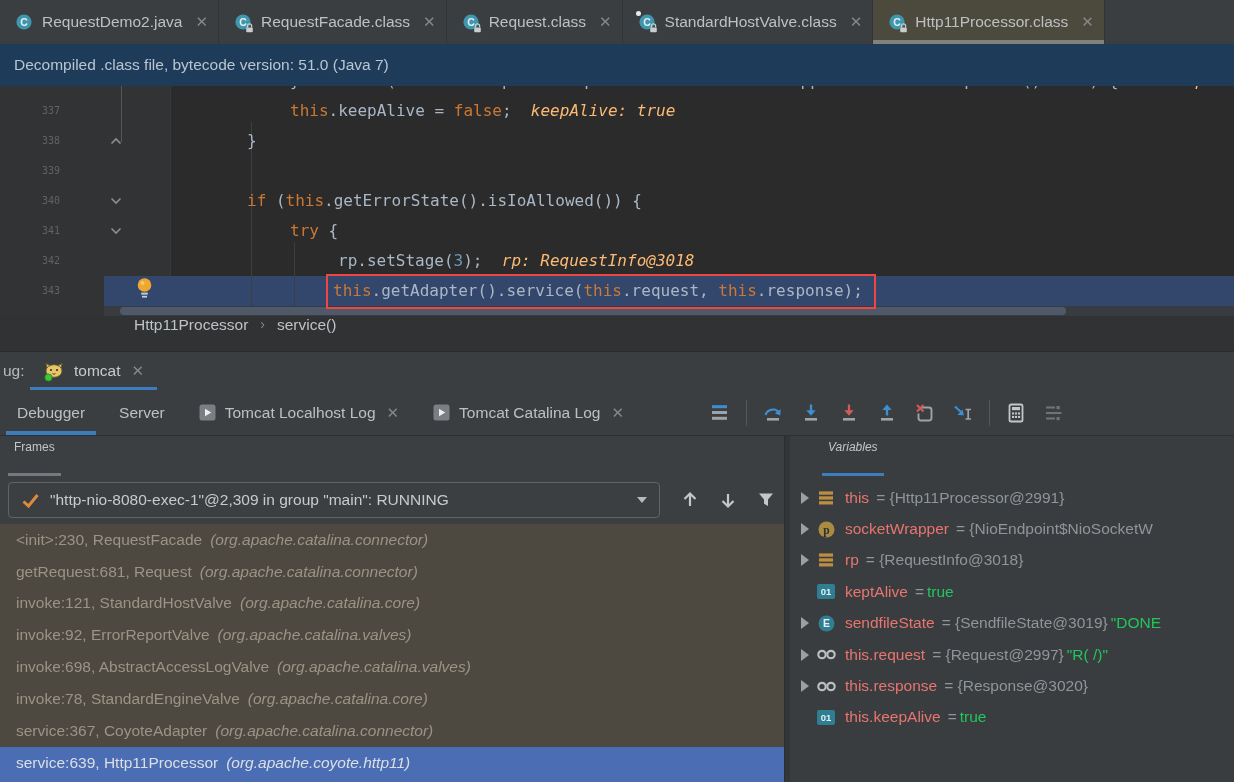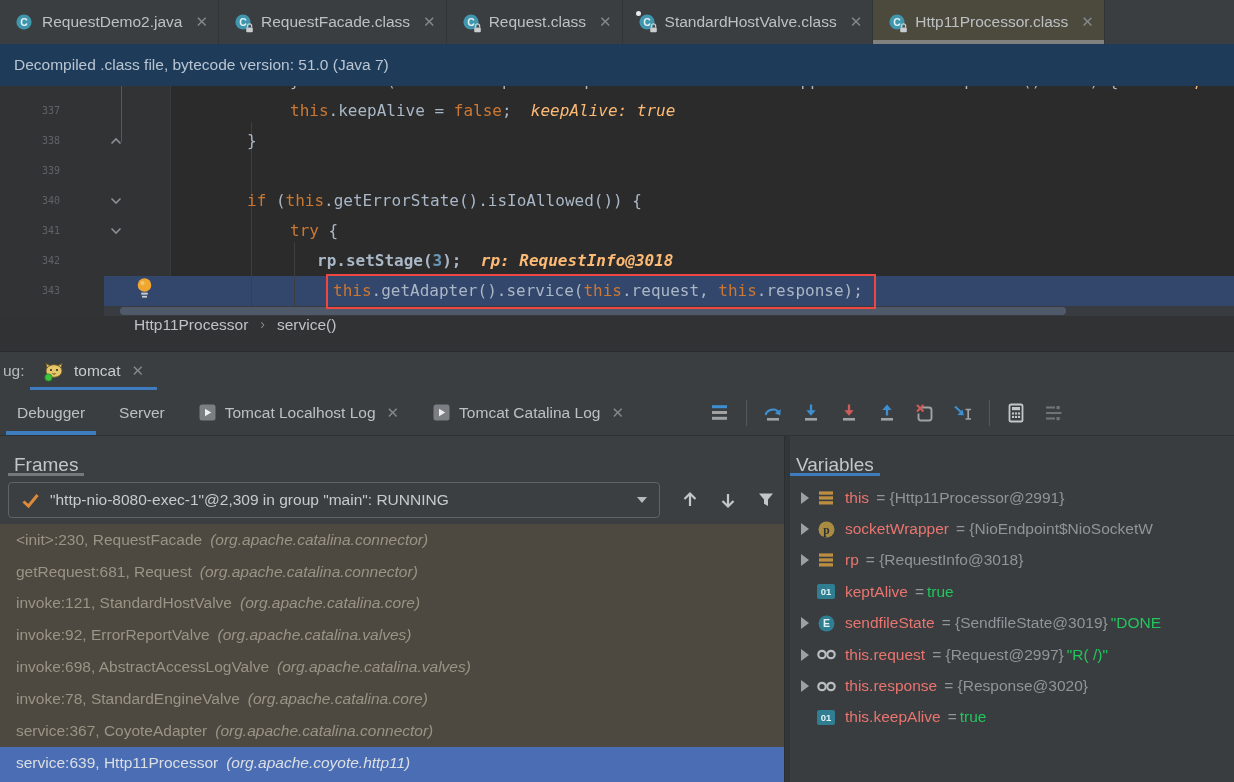--- a/index.html
+++ b/index.html
@@ -62,41 +62,41 @@
   .tbtab{display:flex;align-items:center;gap:9px;padding:0 17px;font-size:15.5px;color:#bcc0c3;position:relative;}
   .tbtab.active::after{content:"";position:absolute;left:6px;right:6px;bottom:0;height:4px;background:#3d7dbd;}
   .tbtab .close{color:#84888b;font-size:15px;margin-left:2px;}
   .dicons{position:absolute;left:704px;top:0;height:45px;display:flex;align-items:center;gap:6px;}
   .ibtn{width:32px;height:30px;display:flex;align-items:center;justify-content:center;}
   .isep{width:1px;height:26px;background:#54575b;margin:0 4px;}
 
   
   .content{position:absolute;top:436px;left:0;right:0;bottom:0;}
   .frames{position:absolute;left:0;top:0;bottom:0;width:784px;background:#3c3f41;overflow:hidden;}
-  .panel-tab{position:absolute;top:4px;height:36px;display:flex;align-items:flex-end;font-size:19px;
+  .panel-tab{position:absolute;top:4px;height:36px;display:flex;align-items:flex-start;font-size:12px;
              color:#c2c6c9;padding:0 6px;}
   .panel-tab::after{content:"";position:absolute;left:0;right:0;bottom:0;height:3px;}
   .frames .panel-tab{left:8px;}
   .frames .panel-tab::after{background:#75797d;}
   .thread-row{position:absolute;top:42px;left:0;right:0;height:46px;}
   .combo{position:absolute;left:8px;top:4px;width:652px;height:36px;border:1px solid #5f6468;border-radius:4px;
          display:flex;align-items:center;gap:10px;padding:0 12px;box-sizing:border-box;color:#c7cbce;
          font-size:15.5px;white-space:nowrap;overflow:hidden;}
   .combo .caret{margin-left:auto;width:0;height:0;border-left:5px solid transparent;
                 border-right:5px solid transparent;border-top:6px solid #b7babc;flex:0 0 auto;}
   .frow-btn{position:absolute;top:8px;width:28px;height:28px;display:flex;align-items:center;justify-content:center;}
   .frames-list{position:absolute;top:88px;left:0;right:0;bottom:0;background:#4d4940;display:flex;
                flex-direction:column;overflow:hidden;}
   .frame-row{flex:0 0 31.8px;display:flex;align-items:center;padding-left:16px;font-size:15.5px;
              color:#9a9486;white-space:nowrap;overflow:hidden;}
   .frame-row .fpkg{font-style:italic;margin-left:8px;}
   .frame-row.selected{flex:1 0 auto;align-items:flex-start;background:#4a6db4;color:#dbdfe4;line-height:31.8px;}
   .divider{position:absolute;left:784px;width:6px;top:0;bottom:0;background:#333639;border-left:1px solid #2b2e30;}
   .vars{position:absolute;left:790px;right:0;top:0;bottom:0;background:#3a3d3f;overflow:hidden;}
-  .vars .panel-tab{left:0;}
+  .vars .panel-tab{left:32px;font-style:italic;}
   .vars .panel-tab::after{background:#3d7dbd;}
   .vars-list{position:absolute;top:46px;left:0;right:0;bottom:0;}
   .var-row{height:31.4px;display:flex;align-items:center;font-size:15.5px;white-space:nowrap;overflow:hidden;}
   .varrow{width:22px;margin-left:4px;display:flex;justify-content:center;flex:0 0 auto;}
   .tri{width:0;height:0;border-top:6px solid transparent;border-bottom:6px solid transparent;
        border-left:8px solid #9da0a3;}
   .vicon{width:20px;margin-right:9px;display:flex;align-items:center;justify-content:center;flex:0 0 auto;line-height:0;}
   .vname{color:#e8756f;}
   .vval{color:#8f959a;margin-left:7px;}
   .vlit{color:#22c55e;margin-left:3px;}
@@ -177,21 +177,21 @@
         <div class="code-line"><span class="lnum">338</span><span class="fold"><svg width="12" height="8" viewBox="0 0 12 8">
               <path d="M1.5 6.5 L6 2 L10.5 6.5" fill="none" stroke="#8c9093" stroke-width="1.6"></path>
             </svg></span><span class="lcontent" style="left: 247px;"><span class="tk-p">}</span></span></div>
         <div class="code-line"><span class="lnum">339</span><span class="lcontent" style="left: 247px;"></span></div>
         <div class="code-line"><span class="lnum">340</span><span class="fold"><svg width="12" height="8" viewBox="0 0 12 8">
               <path d="M1.5 1.5 L6 6 L10.5 1.5" fill="none" stroke="#8c9093" stroke-width="1.6"></path>
             </svg></span><span class="lcontent" style="left: 247px;"><span class="tk-k">if</span><span class="tk-p"> (</span><span class="tk-k">this</span><span class="tk-p">.getErrorState().isIoAllowed()) {</span></span></div>
         <div class="code-line"><span class="lnum">341</span><span class="fold"><svg width="12" height="8" viewBox="0 0 12 8">
               <path d="M1.5 1.5 L6 6 L10.5 1.5" fill="none" stroke="#8c9093" stroke-width="1.6"></path>
             </svg></span><span class="lcontent" style="left: 290px;"><span class="tk-k">try</span><span class="tk-p"> {</span></span></div>
-        <div class="code-line"><span class="lnum">342</span><span class="lcontent" style="left: 317px; font-weight: bold;"><span class="tk-p">rp.setStage(</span><span class="tk-n">3</span><span class="tk-p">);</span><span class="tk-h">  rp: RequestInfo@3018</span></span></div>
+        <div class="code-line"><span class="lnum">342</span><span class="lcontent" style="left: 338px;"><span class="tk-p">rp.setStage(</span><span class="tk-n">3</span><span class="tk-p">);</span><span class="tk-h">  rp: RequestInfo@3018</span></span></div>
         <div class="code-line"><span class="lnum">343</span><span class="lcontent" style="left: 333px;"><span class="tk-k">this</span><span class="tk-p">.getAdapter().service(</span><span class="tk-k">this</span><span class="tk-p">.request, </span><span class="tk-k">this</span><span class="tk-p">.response);</span></span></div>
       </div>
     <div class="stmt-box"></div>
     <div class="bulb">
       <svg width="21" height="23" viewBox="0 0 21 23">
           <circle cx="10.5" cy="8" r="6.8" fill="#f0a732"></circle>
           <circle cx="8.5" cy="6" r="2" fill="#f6c66d"></circle>
           <rect x="7.2" y="15.6" width="6.6" height="2" fill="#c9cdd0"></rect>
           <rect x="8" y="18.8" width="5" height="1.8" fill="#c9cdd0"></rect>
         </svg>

